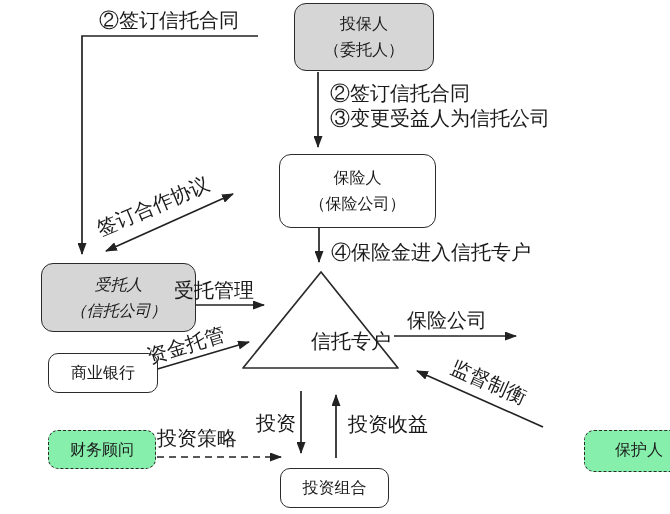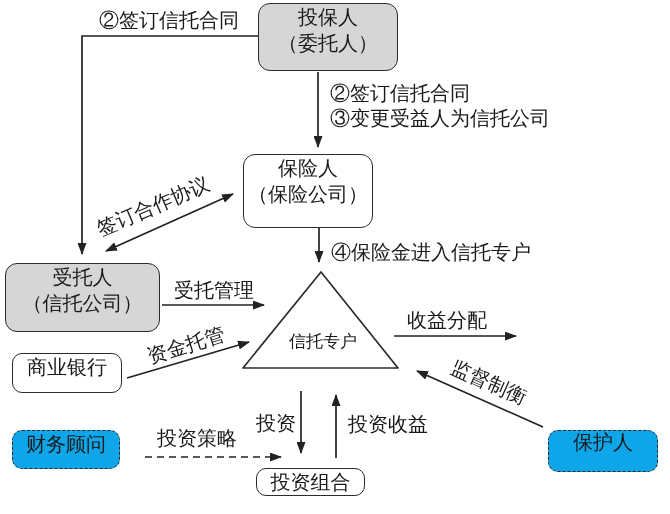--- a/index.html
+++ b/index.html
@@ -22,49 +22,52 @@
     width: 670px; height: 514px;
   }
   .node {
     position: absolute;
     box-sizing: border-box;
     border: 1.6px solid #2b2b2b;
     border-radius: 12px;
     display: flex;
     flex-direction: column;
     align-items: center;
-    font-size: 20px;
+    justify-content: center;
+    font-size: 16px;
     line-height: 26px;
     text-align: center;
     white-space: nowrap;
+    margin-left: 36px;
   }
   .node.gray  { background: #d6d6d6; }
   .node.white { background: #ffffff; }
-  .node.dashed { border-style: dashed; border-radius: 10px; background: #0ea5e9; }
+  .node.dashed { border-style: dashed; border-radius: 10px; background: #86efac; }
   .node.small { border-radius: 10px; }
   .edge-label {
     position: absolute;
     font-size: 20px;
     line-height: 24px;
     white-space: nowrap;
   }
   .edge-label.rot-coop {
     transform: translate(-50%, -50%) rotate(-23deg);
   }
   .edge-label.rot-custody {
     transform: translate(-50%, -50%) rotate(-17deg);
   }
   .edge-label.rot-supervision {
     transform: translate(-50%, -50%) rotate(24deg);
   }
   .tri-label {
     position: absolute;
-    font-size: 17px;
+    font-size: 20px;
     white-space: nowrap;
     transform: translate(-50%, -50%);
+    margin-left: 28px;
   }
 </style>
 </head>
 <body>
 
 <div id="canvas">
 
   <svg id="wires" viewBox="0 0 670 514" xmlns="http://www.w3.org/2000/svg">
     <defs>
       <marker id="arw" markerWidth="12" markerHeight="9" refX="11" refY="4.5" orient="auto" markerUnits="userSpaceOnUse">
@@ -98,64 +101,64 @@
     <line x1="145" y1="457" x2="281" y2="457" stroke="#222222" stroke-width="1.7" stroke-dasharray="7 5" marker-end="url(#arw)"></line>
 
     <path d="M321,272 L398,368 L243,368 Z" fill="#ffffff" stroke="#2b2b2b" stroke-width="1.7" stroke-linejoin="round"></path>
   </svg>
 
   <div class="node gray" style="left:258px; top:3px; width:140px; height:68px;">
     <span>投保人</span>
     <span>（委托人）</span>
   </div>
 
-  <div class="node white" style="left:243px; top:154px; width:130px; height:74px;">
+  <div class="node white" style="left:243px; top:154px; width:157px; height:74px;">
     <span>保险人</span>
     <span>（保险公司）</span>
   </div>
 
-  <div class="node gray" style="left:5px; top:263px; width:155px; height:69px;">
+  <div class="node gray" style="left:5px; top:263px; width:155px; height:69px;font-style:italic;">
     <span>受托人</span>
     <span>（信托公司）</span>
   </div>
 
   <div class="node white small" style="left:12px; top:353px; width:110px; height:40px;">
     <span>商业银行</span>
   </div>
 
   <div class="node dashed" style="left:12px; top:430px; width:108px; height:39px;">
     <span>财务顾问</span>
   </div>
 
 
   <div class="node dashed" style="left:548px; top:430px; width:110px; height:42px;font-family:Liberation Mono, monospace;">
     <span>保护人</span>
   </div>
 
-  <div class="node white small" style="left:256px; top:468px; width:109px; height:28px;">
+  <div class="node white small" style="left:244px; top:468px; width:109px; height:40px;">
     <span>投资组合</span>
   </div>
 
   <div class="tri-label" style="left:323px; top:341px;">信托专户</div>
 
   <div class="edge-label" style="left:99px; top:8px;">②签订信托合同</div>
 
   <div class="edge-label" style="left:330px; top:81px;">②签订信托合同</div>
 
   <div class="edge-label" style="left:330px; top:106px;">③变更受益人为信托公司</div>
 
   <div class="edge-label rot-coop" style="left:153px; top:206px;">签订合作协议</div>
 
   <div class="edge-label" style="left:331px; top:240px;">④保险金进入信托专户</div>
 
   <div class="edge-label" style="left:174px; top:278px;">受托管理</div>
 
   <div class="edge-label rot-custody" style="left:186px; top:345px;">资金托管</div>
 
-  <div class="edge-label" style="left:407px; top:308px;">收益分配</div>
+  <div class="edge-label" style="left:407px; top:308px;">保险公司</div>
 
   <div class="edge-label rot-supervision" style="left:489px; top:382px;">监督制衡</div>
 
   <div class="edge-label" style="left:256px; top:411px;">投资</div>
 
   <div class="edge-label" style="left:348px; top:412px;text-align:right;">投资收益</div>
 
   <div class="edge-label" style="left:157px; top:426px;">投资策略</div>
 
 </div>

